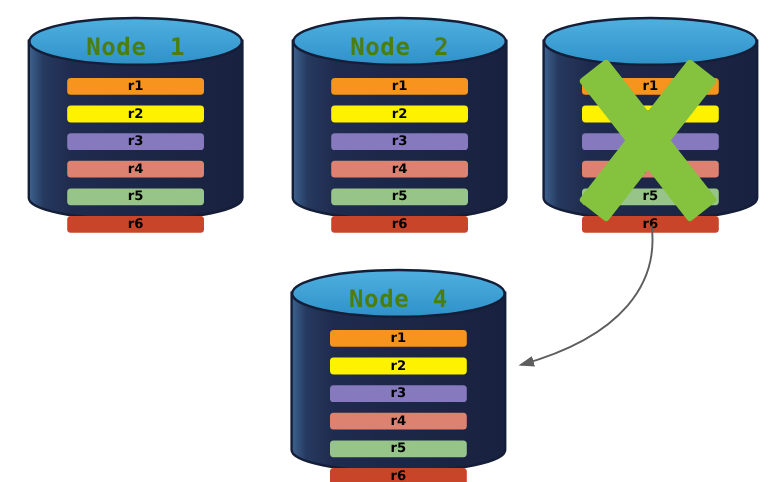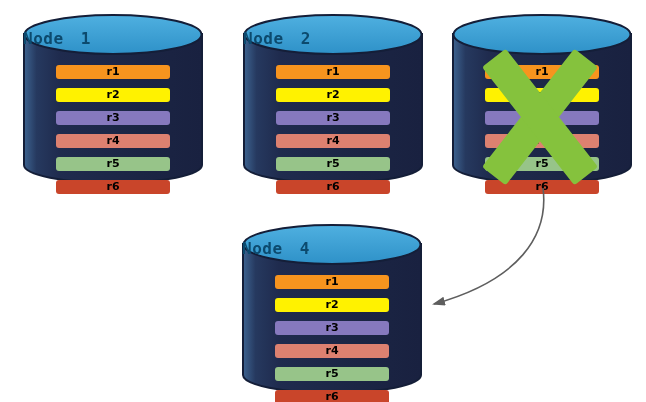--- a/index.html
+++ b/index.html
@@ -2,31 +2,31 @@
 <html><head>
 <meta charset="utf-8">
 <style>
   html,body { margin:0; padding:0; background:#ffffff; }
   .canvas {
     position:relative; width:646px; height:402px; background:#ffffff;
     font-family:"DejaVu Sans", sans-serif; overflow:hidden;
   }
   .node { position:absolute; width:180px; height:172px; }
   .node.n1 { left:23px;  top:13px; }
-  .node.n2 { left:243px; top:13px;padding-left:24px; }
+  .node.n2 { left:243px; top:13px; }
   .node.n3 { left:452px; top:13px; }
   .node.n4 { left:242px; top:223px; }
 
   .cyl { position:absolute; left:0; top:0; overflow:visible; }
 
   .node-title {
     position:absolute; left:0; right:0; top:16px; height:20px;
-    line-height:20px;
+    text-align:center; line-height:20px;
     font-family:"DejaVu Sans Mono", monospace;
-    font-weight:bold; font-size:16px; color:#0c4a6e;
+    font-weight:bold; font-size:20px; color:#4d7c0f;
     letter-spacing:0.5px; word-spacing:7px;
   }
 
   .rows { position:absolute; left:33px; top:52px; width:114px; }
   .row {
     height:14px; margin-bottom:9px; border-radius:3px;
     text-align:center; line-height:14px;
     font-weight:bold; font-size:11px; color:#000000;
   }
 

